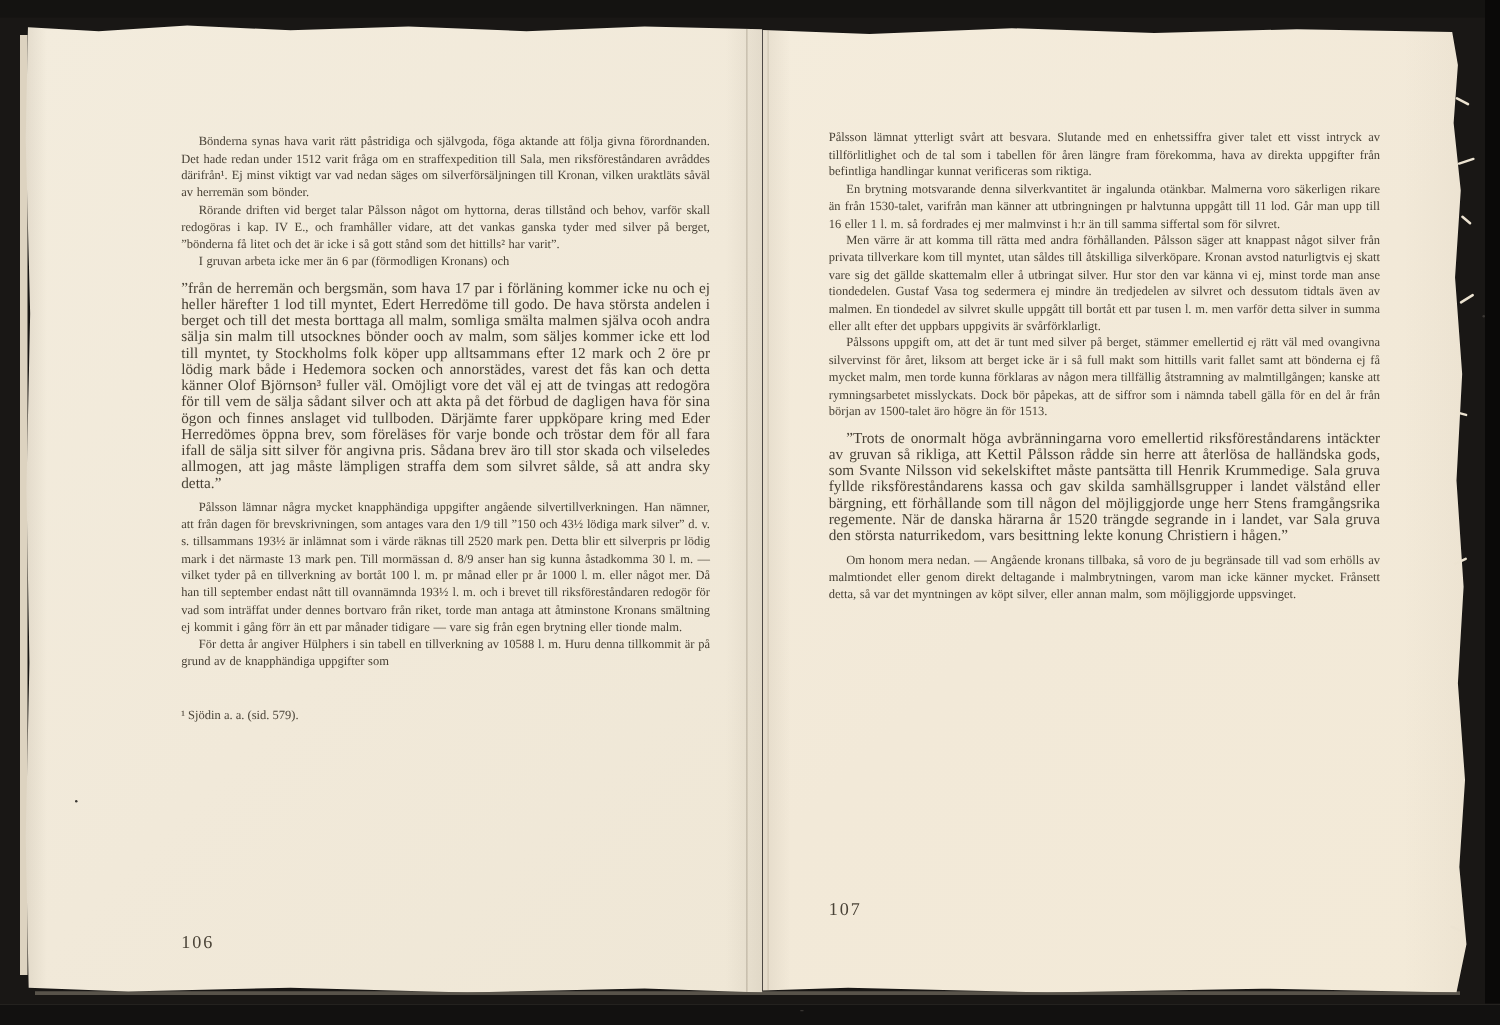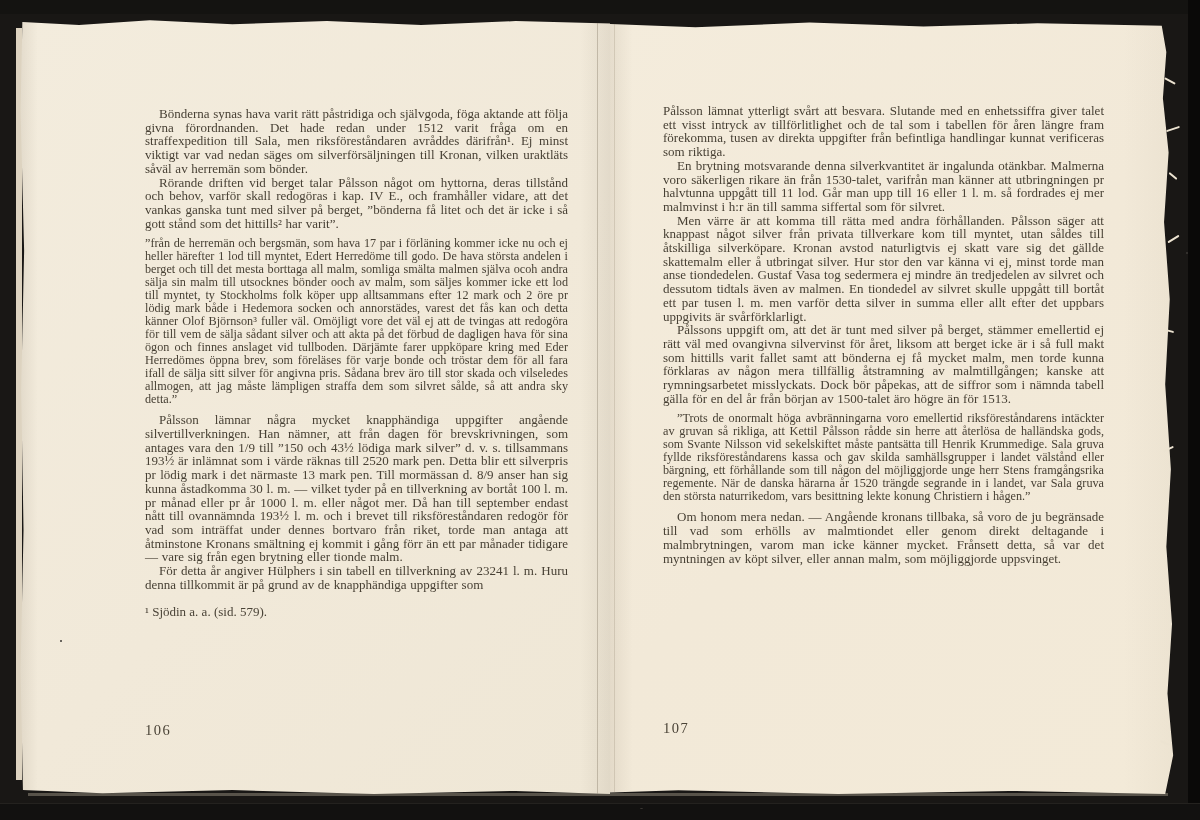--- a/index.html
+++ b/index.html
@@ -44,64 +44,65 @@
   .under-edge.bottom-sliver { left:28px; top:793px; width:1140px; height:3px; background:#8d8577; opacity:0.55; }
 
   .fiber { position:absolute; background:#ece3d1; border-radius:1px; }
   .speck { position:absolute; background:#3b3834; border-radius:50%; }
 
   .text-block { position:absolute; color:#463f33; }
   .text-left  { left:125px; top:89px; width:423px; }
   .text-right { left:53px;  top:83px; width:441px; }
 
   p.body {
-    margin:0; font-size:13px; line-height:13.7px;
+    margin:0; font-size:10px; line-height:13.7px;
     text-align:justify; word-spacing:0.4px;
   }
   p.indent { text-indent:14px; }
   p.quote  { font-size:12.2px; line-height:13px; margin:7px 0; }
   p.quote.indent { text-indent:14px; }
 
-  .footnotes { margin-top:13px; font-size:13px; line-height:15.5px; color:#4a4337; }
+  .footnotes { margin-top:28px; font-size:10px; line-height:15.5px; color:#4a4337; }
   .footnote  { text-align:left; }
 
   .pagenum { position:absolute; font-size:14.5px; letter-spacing:1.5px; color:#4a4337; }
-  .pagenum-left  { left:125px; top:704px; }
+  .pagenum-left  { left:125px; top:728px; }
   .pagenum-right { left:53px; top:699px; width:441px; }
 </style>
 </head>
 <body>
 
 <div class="canvas">
   <div class="edge-top"></div>
   <div class="edge-right"></div>
   <div class="edge-bottom"></div>
 
   <div class="under-edge left-sliver"></div>
   <div class="under-edge bottom-sliver"></div>
 
   <div class="page page-left">
     <div class="crease crease-left"></div>
     <div class="text-block text-left">
       <p class="body indent">Bönderna synas hava varit rätt påstridiga och självgoda, föga aktande att följa givna förordnanden. Det hade redan under 1512 varit fråga om en straffexpedition till Sala, men riksföreståndaren avråddes därifrån¹. Ej minst viktigt var vad nedan säges om silverförsäljningen till Kronan, vilken uraktläts såväl av herremän som bönder.</p>
-      <p class="body indent">Rörande driften vid berget talar Pålsson något om hyttorna, deras tillstånd och behov, varför skall redogöras i kap. IV E., och framhåller vidare, att det vankas ganska tunt med silver på berget, ”bönderna få litet och det är icke i så gott stånd som det hittills² har varit”.</p>
+      <p class="body indent">Rörande driften vid berget talar Pålsson något om hyttorna, deras tillstånd och behov, varför skall redogöras i kap. IV E., och framhåller vidare, att det vankas ganska tyder med silver på berget, ”bönderna få litet och det är icke i så gott stånd som det hittills² har varit”.</p>
+      <p class="body indent">I gruvan arbeta icke mer än 6 par (förmodligen Kronans) och</p>
       <p class="body quote">”från de herremän och bergsmän, som hava 17 par i förläning kommer icke nu och ej heller härefter 1 lod till myntet, Edert Herredöme till godo. De hava största andelen i berget och till det mesta borttaga all malm, somliga smälta malmen själva ocoh andra sälja sin malm till utsocknes bönder ooch av malm, som säljes kommer icke ett lod till myntet, ty Stockholms folk köper upp alltsammans efter 12 mark och 2 öre pr lödig mark både i Hedemora socken och annorstädes, varest det fås kan och detta känner Olof Björnson³ fuller väl. Omöjligt vore det väl ej att de tvingas att redogöra för till vem de sälja sådant silver och att akta på det förbud de dagligen hava för sina ögon och finnes anslaget vid tullboden. Därjämte farer uppköpare kring med Eder Herredömes öppna brev, som föreläses för varje bonde och tröstar dem för all fara ifall de sälja sitt silver för angivna pris. Sådana brev äro till stor skada och vilseledes allmogen, att jag måste lämpligen straffa dem som silvret sålde, så att andra sky detta.”</p>
       <p class="body indent">Pålsson lämnar några mycket knapphändiga uppgifter angående silvertillverkningen. Han nämner, att från dagen för brevskrivningen, som antages vara den 1/9 till ”150 och 43½ lödiga mark silver” d. v. s. tillsammans 193½ är inlämnat som i värde räknas till 2520 mark pen. Detta blir ett silverpris pr lödig mark i det närmaste 13 mark pen. Till mormässan d. 8/9 anser han sig kunna åstadkomma 30 l. m. — vilket tyder på en tillverkning av bortåt 100 l. m. pr månad eller pr år 1000 l. m. eller något mer. Då han till september endast nått till ovannämnda 193½ l. m. och i brevet till riksföreståndaren redogör för vad som inträffat under dennes bortvaro från riket, torde man antaga att åtminstone Kronans smältning ej kommit i gång förr än ett par månader tidigare — vare sig från egen brytning eller tionde malm.</p>
-      <p class="body indent">För detta år angiver Hülphers i sin tabell en tillverkning av 23241 l. m. Huru denna tillkommit är på grund av de knapphändiga uppgifter som</p>
+      <p class="body indent">För detta år angiver Hülphers i sin tabell en tillverkning av 10588 l. m. Huru denna tillkommit är på grund av de knapphändiga uppgifter som</p>
       <div class="footnotes">
         <div class="footnote">¹ Sjödin a. a. (sid. 579).</div>
       </div>
     </div>
     <div class="pagenum pagenum-left">106</div>
   </div>
 
   <div class="page page-right">
     <div class="crease crease-right"></div>
     <div class="text-block text-right">
-      <p class="body">Pålsson lämnat ytterligt svårt att besvara. Slutande med en enhetssiffra giver talet ett visst intryck av tillförlitlighet och de tal som i tabellen för åren längre fram förekomma, tusen av direkta uppgifter från befintliga handlingar kunnat verificeras som riktiga.</p>
+      <p class="body">Pålsson lämnat ytterligt svårt att besvara. Slutande med en enhetssiffra giver talet ett visst intryck av tillförlitlighet och de tal som i tabellen för åren längre fram förekomma, hava av direkta uppgifter från befintliga handlingar kunnat verificeras som riktiga.</p>
       <p class="body indent">En brytning motsvarande denna silverkvantitet är ingalunda otänkbar. Malmerna voro säkerligen rikare än från 1530-talet, varifrån man känner att utbringningen pr halvtunna uppgått till 11 lod. Går man upp till 16 eller 1 l. m. så fordrades ej mer malmvinst i h:r än till samma siffertal som för silvret.</p>
       <p class="body indent">Men värre är att komma till rätta med andra förhållanden. Pålsson säger att knappast något silver från privata tillverkare kom till myntet, utan såldes till åtskilliga silverköpare. Kronan avstod naturligtvis ej skatt vare sig det gällde skattemalm eller å utbringat silver. Hur stor den var känna vi ej, minst torde man anse tiondedelen. Gustaf Vasa tog sedermera ej mindre än tredjedelen av silvret och dessutom tidtals även av malmen. En tiondedel av silvret skulle uppgått till bortåt ett par tusen l. m. men varför detta silver in summa eller allt efter det uppbars uppgivits är svårförklarligt.</p>
       <p class="body indent">Pålssons uppgift om, att det är tunt med silver på berget, stämmer emellertid ej rätt väl med ovangivna silvervinst för året, liksom att berget icke är i så full makt som hittills varit fallet samt att bönderna ej få mycket malm, men torde kunna förklaras av någon mera tillfällig åtstramning av malmtillgången; kanske att rymningsarbetet misslyckats. Dock bör påpekas, att de siffror som i nämnda tabell gälla för en del år från början av 1500-talet äro högre än för 1513.</p>
       <p class="body quote indent">”Trots de onormalt höga avbränningarna voro emellertid riksföreståndarens intäckter av gruvan så rikliga, att Kettil Pålsson rådde sin herre att återlösa de halländska gods, som Svante Nilsson vid sekelskiftet måste pantsätta till Henrik Krummedige. Sala gruva fyllde riksföreståndarens kassa och gav skilda samhällsgrupper i landet välstånd eller bärgning, ett förhållande som till någon del möjliggjorde unge herr Stens framgångsrika regemente. När de danska härarna år 1520 trängde segrande in i landet, var Sala gruva den största naturrikedom, vars besittning lekte konung Christiern i hågen.”</p>
       <p class="body indent">Om honom mera nedan. — Angående kronans tillbaka, så voro de ju begränsade till vad som erhölls av malmtiondet eller genom direkt deltagande i malmbrytningen, varom man icke känner mycket. Frånsett detta, så var det myntningen av köpt silver, eller annan malm, som möjliggjorde uppsvinget.</p>
     </div>
     <div class="pagenum pagenum-right">107</div>
   </div>
 
   <div class="fiber" style="left:1164px; top:80px;  width:12px; height:2px; transform:rotate(28deg);"></div>

